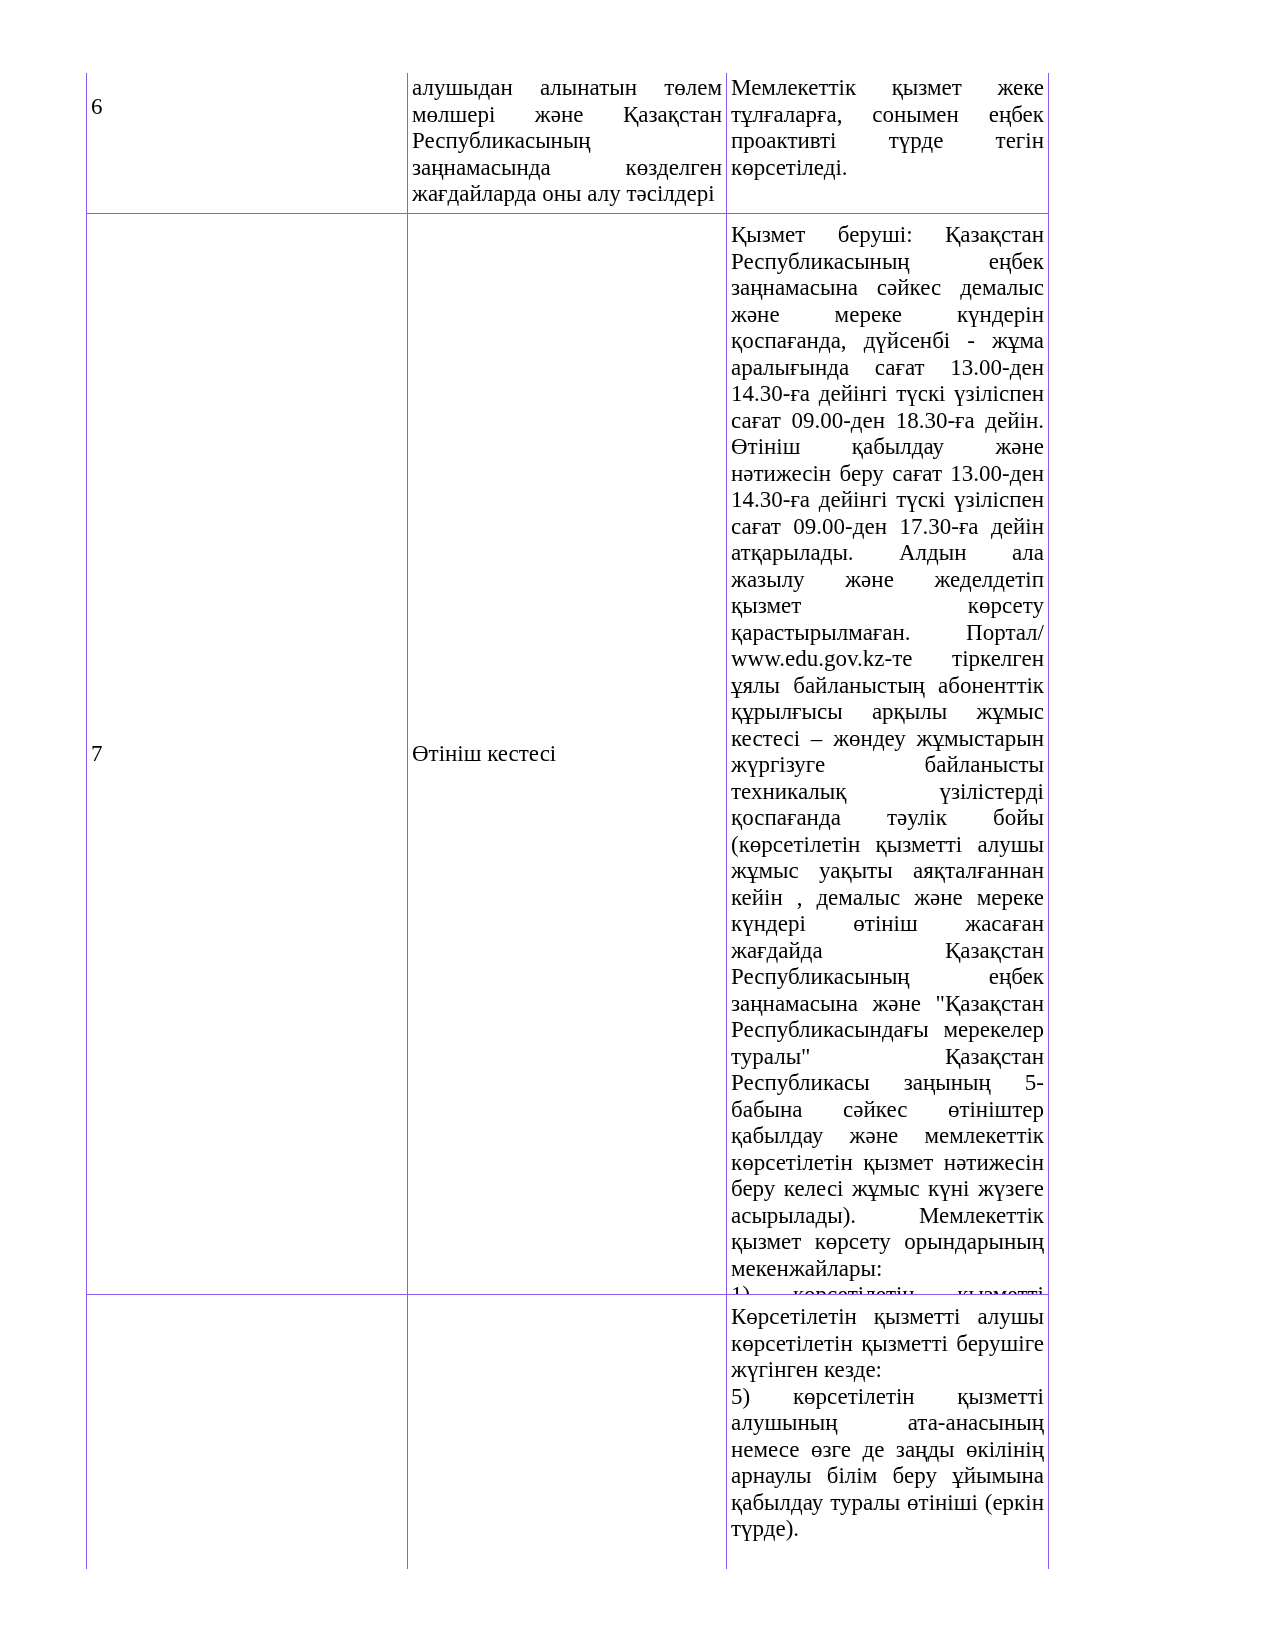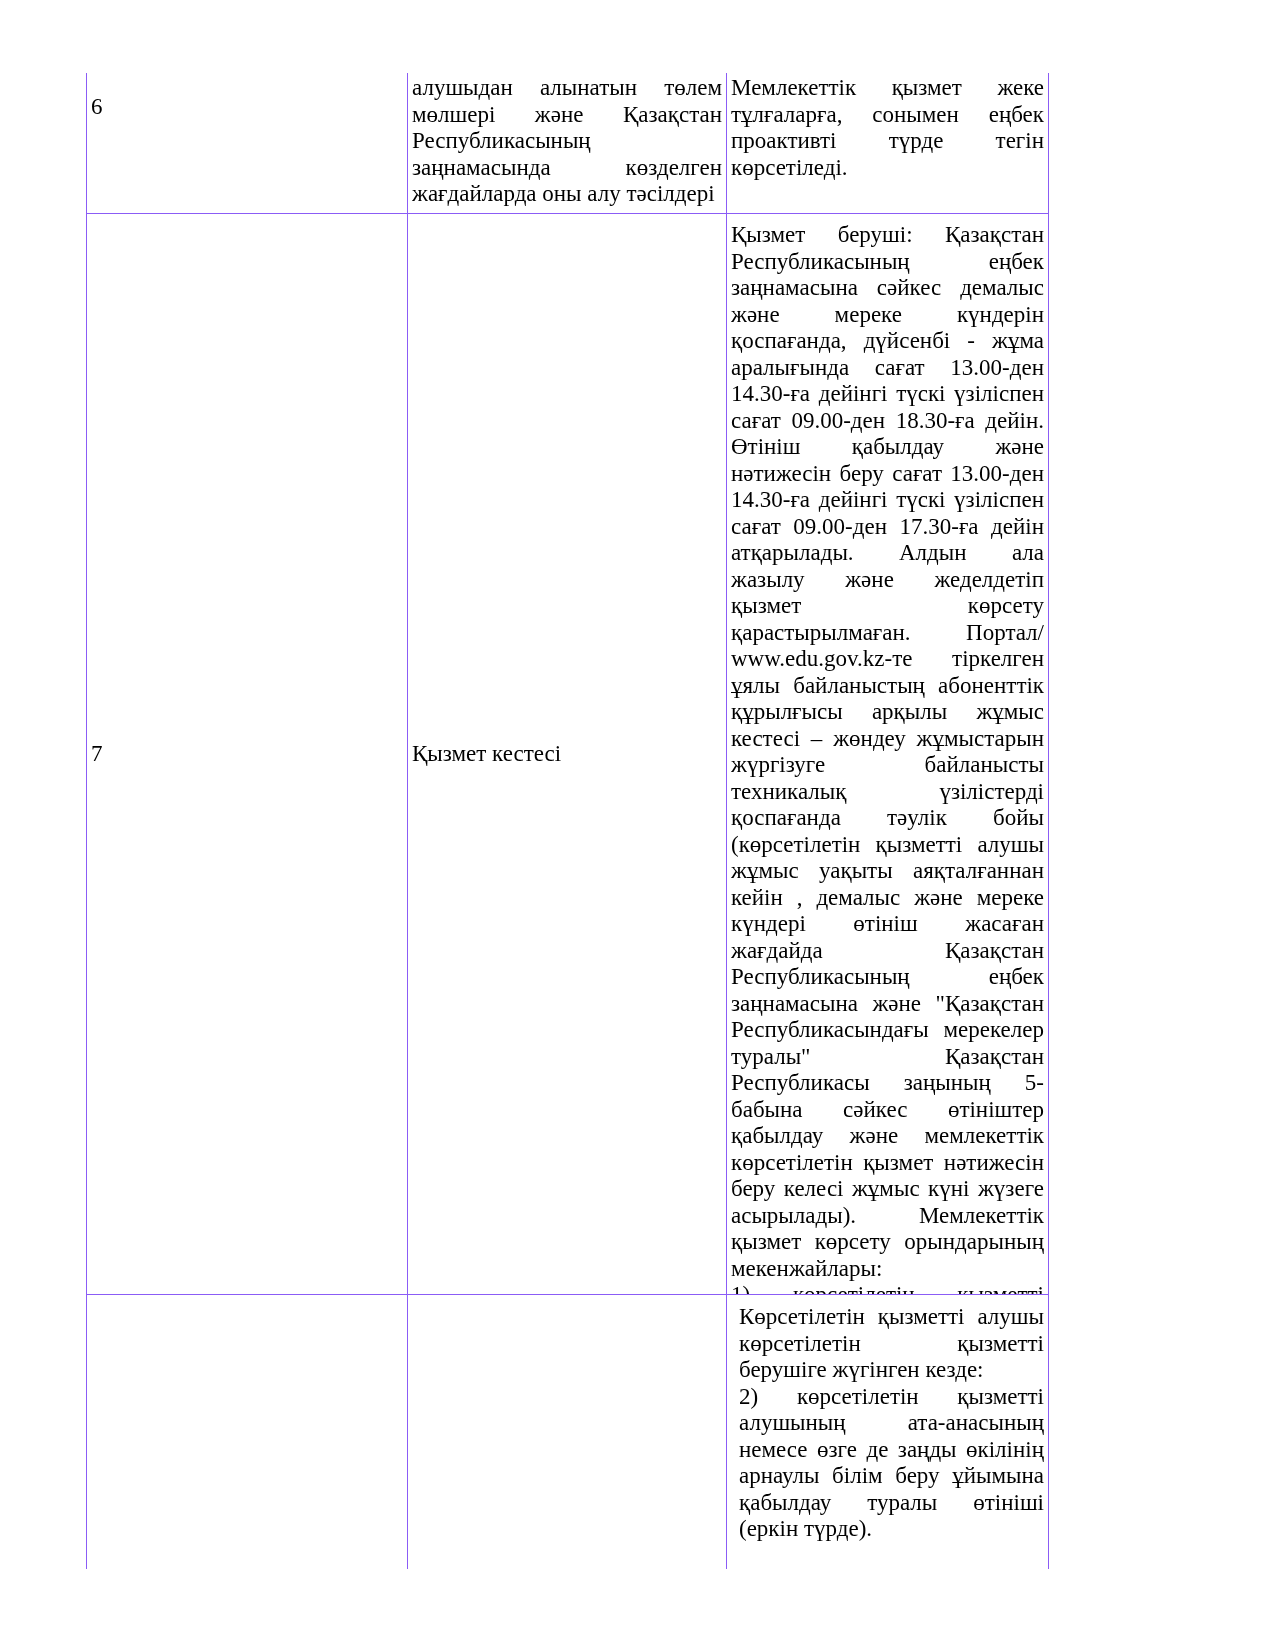--- a/index.html
+++ b/index.html
@@ -42,21 +42,21 @@
   .r6-num   { height: 140px; padding-top: 21px; text-align: left; }
   .r6-label { height: 140px; padding-top: 2px; }
   .r6-body  { height: 140px; padding-top: 2px; }
 
   
   td.v-mid { vertical-align: middle; text-align: left; }
   .r7-body { height: 1080px; padding-top: 8px; }
 
   
   .r8-num, .r8-label { height: 274px; }
-  .r8-body  { height: 274px; padding-top: 9px; margin-left: 8px; }
+  .r8-body  { height: 274px; padding-top: 9px; }
 
   .num-cell { text-align: left; }
 </style>
 </head>
 <body>
 
 <div class="page">
   <table class="doc-table">
     <colgroup>
       <col style="width:321px">
@@ -79,40 +79,40 @@
           <p>Мемлекеттік қызмет жеке тұлғаларға, сонымен еңбек проактивті түрде тегін көрсетіледі.</p>
         </div>
       </td>
     </tr>
 
     <tr>
       <td class="v-mid num-cell">
         <span>7</span>
       </td>
       <td class="v-mid">
-        <span>Қызмет кестесі</span>
+        <span>Өтініш кестесі</span>
       </td>
       <td>
         <div class="clip r7-body">
           <p>Қызмет беруші: Қазақстан Республикасының еңбек заңнамасына сәйкес демалыс және мереке күндерін қоспағанда, дүйсенбі - жұма аралығында сағат 13.00-ден 14.30-ға дейінгі түскі үзіліспен сағат 09.00-ден 18.30-ға дейін. Өтініш қабылдау және нәтижесін беру сағат 13.00-ден 14.30-ға дейінгі түскі үзіліспен сағат 09.00-ден 17.30-ға дейін атқарылады. Алдын ала жазылу және жеделдетіп қызмет көрсету қарастырылмаған. Портал/ www.edu.gov.kz-те тіркелген ұялы байланыстың абоненттік құрылғысы арқылы жұмыс кестесі – жөндеу жұмыстарын жүргізуге байланысты техникалық үзілістерді қоспағанда тәулік бойы (көрсетілетін қызметті алушы жұмыс уақыты аяқталғаннан кейін , демалыс және мереке күндері өтініш жасаған жағдайда Қазақстан Республикасының еңбек заңнамасына және "Қазақстан Республикасындағы мерекелер туралы" Қазақстан Республикасы заңының 5-бабына сәйкес өтініштер қабылдау және мемлекеттік көрсетілетін қызмет нәтижесін беру келесі жұмыс күні жүзеге асырылады). Мемлекеттік қызмет көрсету орындарының мекенжайлары:</p>
           <p>1) көрсетілетін қызметті берушінің интернет-ресурсында;</p>
 
         </div>
       </td>
     </tr>
 
     <tr class="row-last">
       <td class="num-cell">
         <div class="clip r8-num"></div>
       </td>
       <td>
         <div class="clip r8-label"></div>
       </td>
       <td>
         <div class="clip r8-body">
           <p>Көрсетілетін қызметті алушы көрсетілетін қызметті берушіге жүгінген кезде:</p>
-          <p>2) көрсетілетін қызметті алушының ата-анасының немесе өзге де заңды өкілінің арнаулы білім беру ұйымына қабылдау туралы өтініші (еркін түрде).</p>
+          <p>5) көрсетілетін қызметті алушының ата-анасының немесе өзге де заңды өкілінің арнаулы білім беру ұйымына қабылдау туралы өтініші (еркін түрде).</p>
         </div>
       </td>
     </tr>
   </tbody>
     </table>
 </div>
 
 </body></html>

